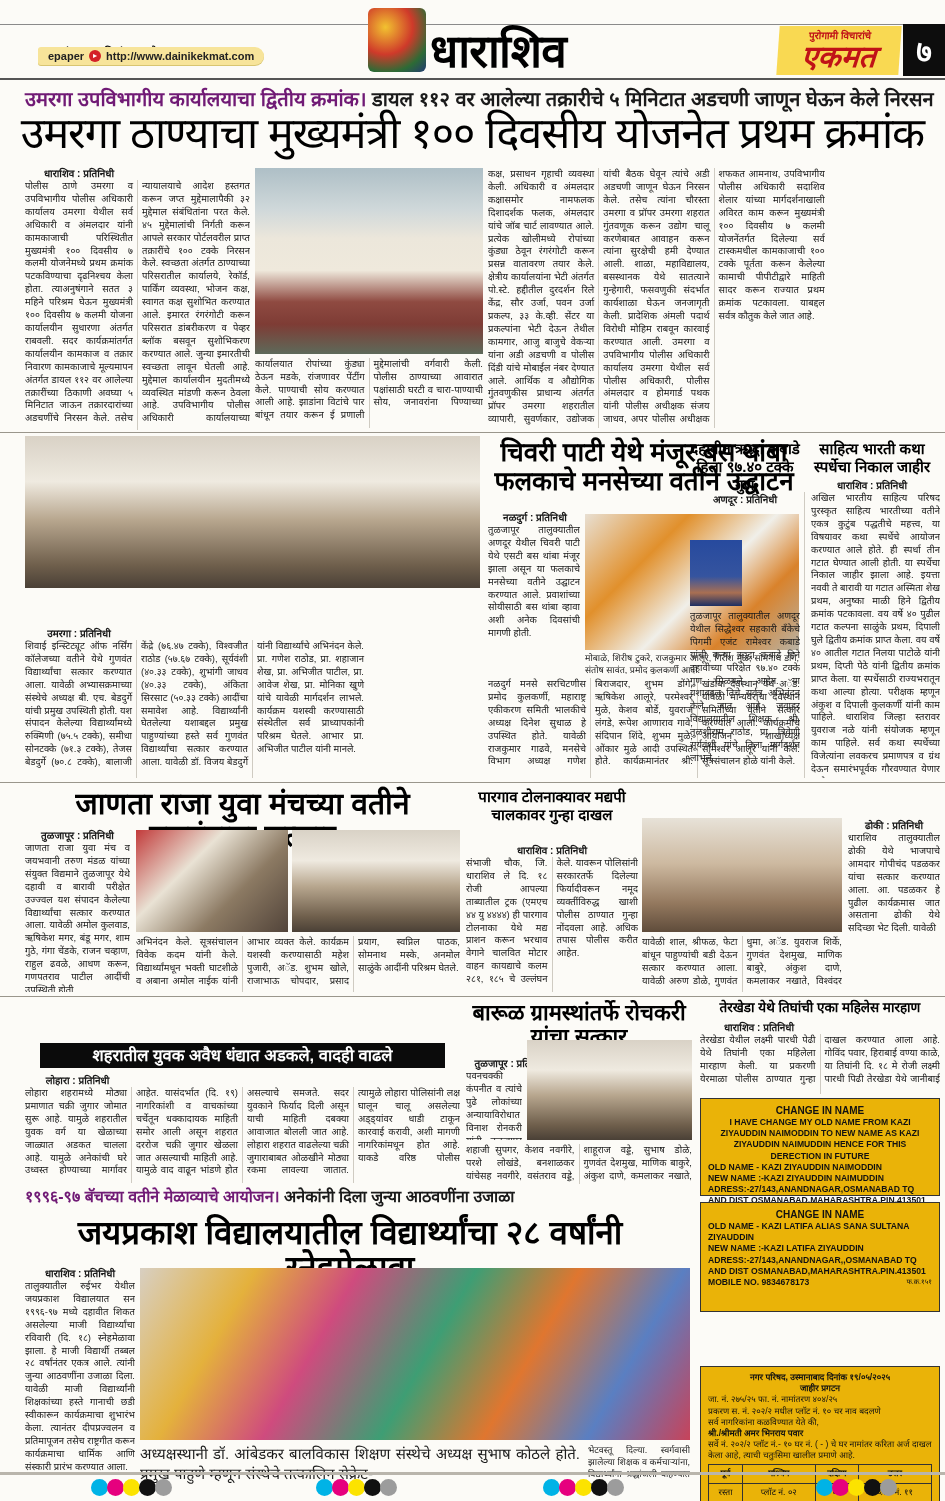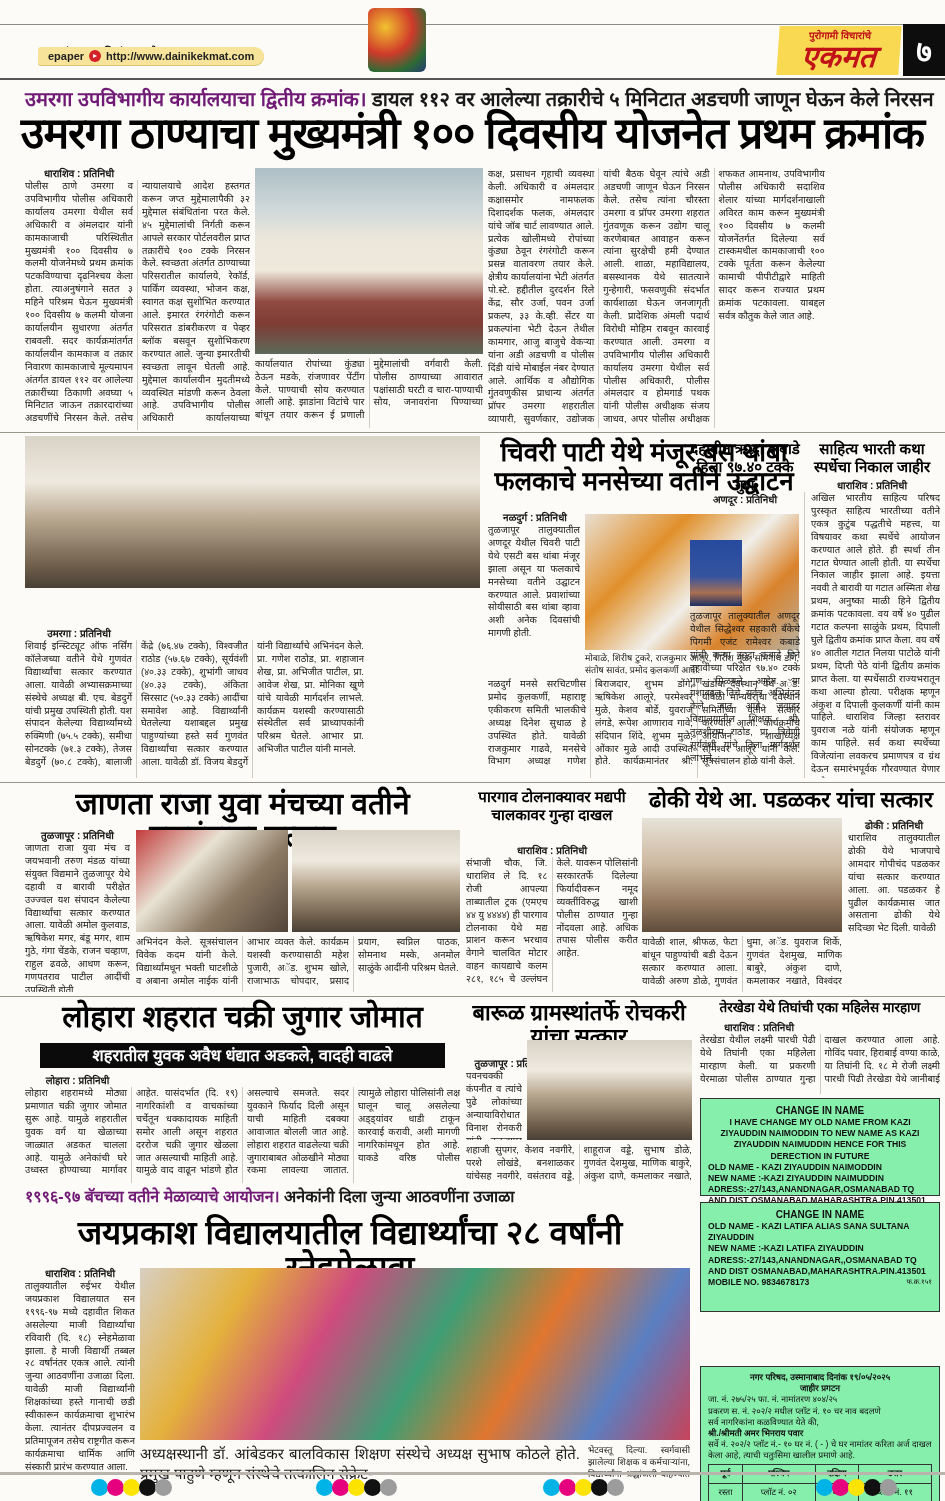--- a/index.html
+++ b/index.html
@@ -16,21 +16,21 @@
   .masthead-logo { background:radial-gradient(circle at 30% 30%, #f2c230, #cf3a2a 45%, #2d6b35 75%, #233b73); border-radius:6px; }
   .masthead-title { font-size:46px; font-weight:900; color:#000; letter-spacing:-1px; }
   .ekmat-box { background:#f9d952; padding:2px 14px 4px; text-align:center; transform:skewX(-4deg); }
   .ekmat-top { color:#c01217; font-size:10px; font-weight:bold; }
   .ekmat-name { color:#c01217; font-size:30px; font-weight:900; font-family:"DejaVu Serif",serif; font-style:italic; line-height:1; }
   .page-no-box { background:#0d0d0d; color:#fff; display:flex; align-items:center; justify-content:center; font-size:30px; font-weight:bold; }
 
   
   .kicker { font-weight:bold; font-size:20px; line-height:1.1; }
   .kicker .red { color:#701a75; }
-  .lead-head { font-size:43px; font-weight:700; text-align:center; letter-spacing:-1px; line-height:1.0; color:#000; }
+  .lead-head { font-size:43px; font-weight:400; text-align:center; letter-spacing:-1px; line-height:1.0; color:#000; }
   .h-xl { font-size:30px; font-weight:900; text-align:center; line-height:1.05; color:#000; }
   .h-lg { font-size:26px; font-weight:900; text-align:center; line-height:1.1; color:#000; }
   .h-md { font-size:22px; font-weight:900; text-align:center; line-height:1.1; color:#000; }
   .h-sm { font-size:15px; font-weight:900; text-align:center; line-height:1.2; color:#000; }
   .h-xs { font-size:13.5px; font-weight:900; text-align:center; line-height:1.25; color:#000; }
   .rev-bar { background:#0b0b0b; color:#fff; font-size:16.5px; font-weight:bold; text-align:center; line-height:1.5; }
 
   .dateline { font-size:10px; font-weight:bold; text-align:center; }
   .body-txt { font-size:9.5px; line-height:1.36; text-align:justify; color:#1c1c1c; column-fill:auto; column-gap:9px; column-rule:1px solid #cfcbc2; overflow:hidden; }
   .c2 { column-count:2; } .c3 { column-count:3; } .c4 { column-count:4; }
@@ -38,21 +38,21 @@
 
   .photo { background:#c7bfb2; overflow:hidden; }
   .ph-build { background:linear-gradient(180deg,#aebfc6 0%,#cfd8da 22%,#ece7db 38%,#efe9dc 55%,#8f4a41 72%,#7e3c35 84%,#5d6a5a 100%); }
   .ph-group { background:linear-gradient(180deg,#d9d2c6 0%,#efeae0 30%,#b8a78f 55%,#6f5f4c 85%,#4a4036 100%); }
   .ph-flags { background:linear-gradient(135deg,#e8dfd2 0%,#e1902c 30%,#f0efe9 55%,#d9822b 75%,#b8b2a4 100%); }
   .ph-crowd { background:linear-gradient(180deg,#e7e2d8 0%,#cdb9a0 40%,#93785e 75%,#5f4c3b 100%); }
   .ph-stage { background:linear-gradient(135deg,#c23b3b 0%,#e9e2d4 35%,#8c7a63 65%,#52443a 100%); }
   .ph-color { background:linear-gradient(120deg,#d8cfc2 0%,#e4b13c 18%,#cf4b7e 34%,#3e9e74 52%,#e0762f 68%,#5a7fc2 84%,#c7435a 100%); }
   .ph-portrait { background:linear-gradient(180deg,#274a9e 0%,#35549f 55%,#a96f52 80%,#1c2f63 100%); }
 
-  .notice-box { border:1.5px solid #333; background:#86efac; padding:5px 7px; font-size:8.6px; line-height:1.3; color:#111; }
+  .notice-box { border:1.5px solid #333; background:#eab308; padding:5px 7px; font-size:8.6px; line-height:1.3; color:#111; }
   .notice-box .nb-title { font-weight:bold; text-align:center; font-size:10px; }
   .notice-box .nb-body { font-weight:bold; text-align:left; }
   .notice-box .nb-mark { text-align:right; font-size:7px; }
   .muni { font-size:8.6px; }
   .muni .m-center { text-align:center; font-weight:bold; }
   .muni table { width:100%; border-collapse:collapse; margin:3px 0; }
   .muni th,.muni td { border:1px solid #333; text-align:center; font-size:8.6px; padding:3px 2px; }
   .muni .sign { text-align:right; font-weight:bold; }
 
   .dots { display:flex; gap:1px; }
@@ -65,20 +65,21 @@
 <div class="page">
 
   <div class="abs rule" style="left:0;top:24px;width:945px;height:1px;"></div>
   <div class="abs date-line" style="left:38px;top:44px;margin-left:24px;">मंगळवार, दिनांक २० मे २०२५</div>
   <div class="abs epaper-pill" style="left:38px;top:47px;">
     <span>epaper</span>
     <span class="epaper-circle">▸</span>
     <span>http://www.dainikekmat.com</span>
   </div>
   <div class="abs masthead-logo" style="left:368px;top:8px;width:58px;height:64px;"></div>
+  <div class="abs masthead-title" style="left:430px;top:18px;">धाराशिव</div>
   <div class="abs ekmat-box" style="left:778px;top:26px;width:122px;height:49px;">
     <div class="ekmat-top">पुरोगामी विचारांचे</div>
     <div class="ekmat-name">एकमत</div>
   </div>
   <div class="abs page-no-box" style="left:903px;top:24px;width:42px;height:52px;">७</div>
   <div class="abs rule" style="left:0;top:78px;width:945px;height:2px;background:#555;"></div>
 
   <div class="abs kicker" style="left:25px;top:88px;width:915px;">
     <span class="red">उमरगा उपविभागीय कार्यालयाचा द्वितीय क्रमांक।</span>
     <span>डायल ११२ वर आलेल्या तक्रारीचे ५ मिनिटात अडचणी जाणून घेऊन केले निरसन</span>
@@ -116,29 +117,27 @@
   <div class="abs dateline" style="left:25px;top:828px;width:105px;">तुळजापूर : प्रतिनिधी</div>
   <div class="abs body-txt" style="left:25px;top:842px;width:105px;height:150px;">जाणता राजा युवा मंच व जयभवानी तरुण मंडळ यांच्या संयुक्त विद्यमाने तुळजापूर येथे दहावी व बारावी परीक्षेत उज्ज्वल यश संपादन केलेल्या विद्यार्थ्यांचा सत्कार करण्यात आला. यावेळी अमोल कुलवाड, ऋषिकेश मगर, बंडू मगर, शाम गुठे, गंगा चेंडके, राजन चव्हाण, राहुल ढवळे, आधण करून, गणपतराव पाटील आदींची उपस्थिती होती.</div>
   <div class="abs photo ph-stage" style="left:136px;top:830px;width:152px;height:102px;"></div>
   <div class="abs photo ph-group" style="left:292px;top:830px;width:168px;height:102px;"></div>
   <div class="abs body-txt c3" style="left:136px;top:936px;width:324px;height:56px;">अभिनंदन केले. सूत्रसंचालन विवेक कदम यांनी केले. विद्यार्थ्यांमधून भक्ती घाटशीळे व अबाना अमोल नाईक यांनी आभार व्यक्त केले. कार्यक्रम यशस्वी करण्यासाठी महेश पुजारी, अॅड. शुभम खोले, राजाभाऊ चोपदार, प्रसाद प्रयाग, स्वप्निल पाठक, सोमनाथ मस्के, अनमोल साळुंके आदींनी परिश्रम घेतले.</div>
 
   <div class="abs h-sm" style="left:466px;top:788px;width:172px;">पारगाव टोलनाक्यावर मद्यपी चालकावर गुन्हा दाखल</div>
   <div class="abs dateline" style="left:466px;top:843px;width:172px;">धाराशिव : प्रतिनिधी</div>
   <div class="abs body-txt c2" style="left:466px;top:857px;width:172px;height:135px;">संभाजी चौक, जि. धाराशिव ले दि. १८ रोजी आपल्या ताब्यातील ट्रक (एमएच ४४ यु ४४४४) ही पारगाव टोलनाका येथे मद्य प्राशन करून भरधाव वेगाने चालवित मोटार वाहन कायद्याचे कलम २८१, १८५ चे उल्लंघन केले. यावरून पोलिसांनी सरकारतर्फे दिलेल्या फिर्यादीवरून नमूद व्यक्तींविरुद्ध खाशी पोलीस ठाण्यात गुन्हा नोंदवला आहे. अधिक तपास पोलीस करीत आहेत.</div>
 
-  <div class="abs h-md" style="left:642px;top:788px;width:298px;">ढोकी येथे आ. पडळकर यांचा सत्कार</div>
   <div class="abs photo ph-crowd" style="left:642px;top:818px;width:200px;height:114px;"></div>
   <div class="abs dateline" style="left:848px;top:818px;width:92px;">ढोकी : प्रतिनिधी</div>
   <div class="abs body-txt" style="left:848px;top:832px;width:92px;height:160px;">धाराशिव तालुक्यातील ढोकी येथे भाजपाचे आमदार गोपीचंद पडळकर यांचा सत्कार करण्यात आला. आ. पडळकर हे पुढील कार्यक्रमास जात असताना ढोकी येथे सदिच्छा भेट दिली. यावेळी</div>
   <div class="abs body-txt c2" style="left:642px;top:936px;width:200px;height:56px;">यावेळी शाल, श्रीफळ, फेटा बांधून पाहुण्यांची बडी देऊन सत्कार करण्यात आला. यावेळी अरुण डोळे, गुणवंत धुमा, अॅड. युवराज शिर्के, गुणवंत देशमुख, माणिक बाबुरे, अंकुश दाणे, कमलाकर नखाते, विश्वंदर डोळारे, एजाज काद्री, कैलास गाढवे, पंडित माधवे, राजअली शेख, राजाराम वाघे, अंकुश दाणे, अंकुश सोनवणे आदींसह अनेक ग्रामस्थ व मान्यवरांची उपस्थिती होती.</div>
 
   <div class="abs hline" style="left:0;top:996px;width:945px;"></div>
 
-  <div class="abs h-xl" style="left:25px;top:1001px;width:435px;">लोहारा शहरात चक्री जुगार जोमात</div>
   <div class="abs rev-bar" style="left:40px;top:1043px;width:405px;height:25px;">शहरातील युवक अवैध धंद्यात अडकले, वादही वाढले</div>
   <div class="abs dateline" style="left:25px;top:1073px;width:105px;">लोहारा : प्रतिनिधी</div>
   <div class="abs body-txt c4" style="left:25px;top:1087px;width:435px;height:96px;">लोहारा शहरामध्ये मोठ्या प्रमाणात चक्री जुगार जोमात सुरू आहे. यामुळे शहरातील युवक वर्ग या खेळाच्या जाळ्यात अडकत चालला आहे. यामुळे अनेकांची घरे उध्वस्त होण्याच्या मार्गावर आहेत. यासंदर्भात (दि. १९) नागरिकांशी व वाचकांच्या चर्चेतून धक्कादायक माहिती समोर आली असून शहरात दररोज चक्री जुगार खेळला जात असल्याची माहिती आहे. यामुळे वाद वाढून भांडणे होत असल्याचे समजते. सदर युवकाने फिर्याद दिली असून याची माहिती दबक्या आवाजात बोलली जात आहे. लोहारा शहरात वाढलेल्या चक्री जुगाराबाबत ओळखीने मोठ्या रकमा लावल्या जातात. त्यामुळे लोहारा पोलिसांनी लक्ष घालून चालू असलेल्या अड्ड्यांवर धाडी टाकून कारवाई करावी, अशी मागणी नागरिकांमधून होत आहे. याकडे वरिष्ठ पोलीस अधिकाऱ्यांनी लक्ष देण्याची मागणी होत आहे.</div>
 
   <div class="abs h-md" style="left:466px;top:1001px;width:226px;">बारूळ ग्रामस्थांतर्फे रोचकरी यांचा सत्कार</div>
   <div class="abs dateline" style="left:466px;top:1056px;width:90px;">तुळजापूर : प्रतिनिधी</div>
   <div class="abs body-txt" style="left:466px;top:1070px;width:56px;height:70px;">पवनचक्की कंपनीत व त्यांचे पुढे लोकांच्या अन्यायाविरोधात विनाश रोनकरी यांनी तुळजापूर तालुक्यातील बारूळ येथे लढा दिला. त्याबद्दल ग्रामस्थांतर्फे विशाल रोचकरी यांचा सत्कार करण्यात आला.</div>
   <div class="abs photo ph-group" style="left:527px;top:1040px;width:165px;height:100px;"></div>
   <div class="abs body-txt c2" style="left:466px;top:1144px;width:226px;height:40px;">शहाजी सुपगर, केशव नवगीरे, परशे लोखंडे, बनशाळकर यांचेसह नवगीरे, वसंतराव वड्डे, शाहूराज वड्डे, सुभाष डोळे, गुणवंत देशमुख, माणिक बाकुरे, अंकुश दाणे, कमलाकर नखाते, गावचे माजी सरपंच राजकुमार वड्डे, महेश ठोंबरे, सुनील नवगीरे उपस्थित होते. यावेळी ग्रामस्थ उपस्थित होते.</div>
 

